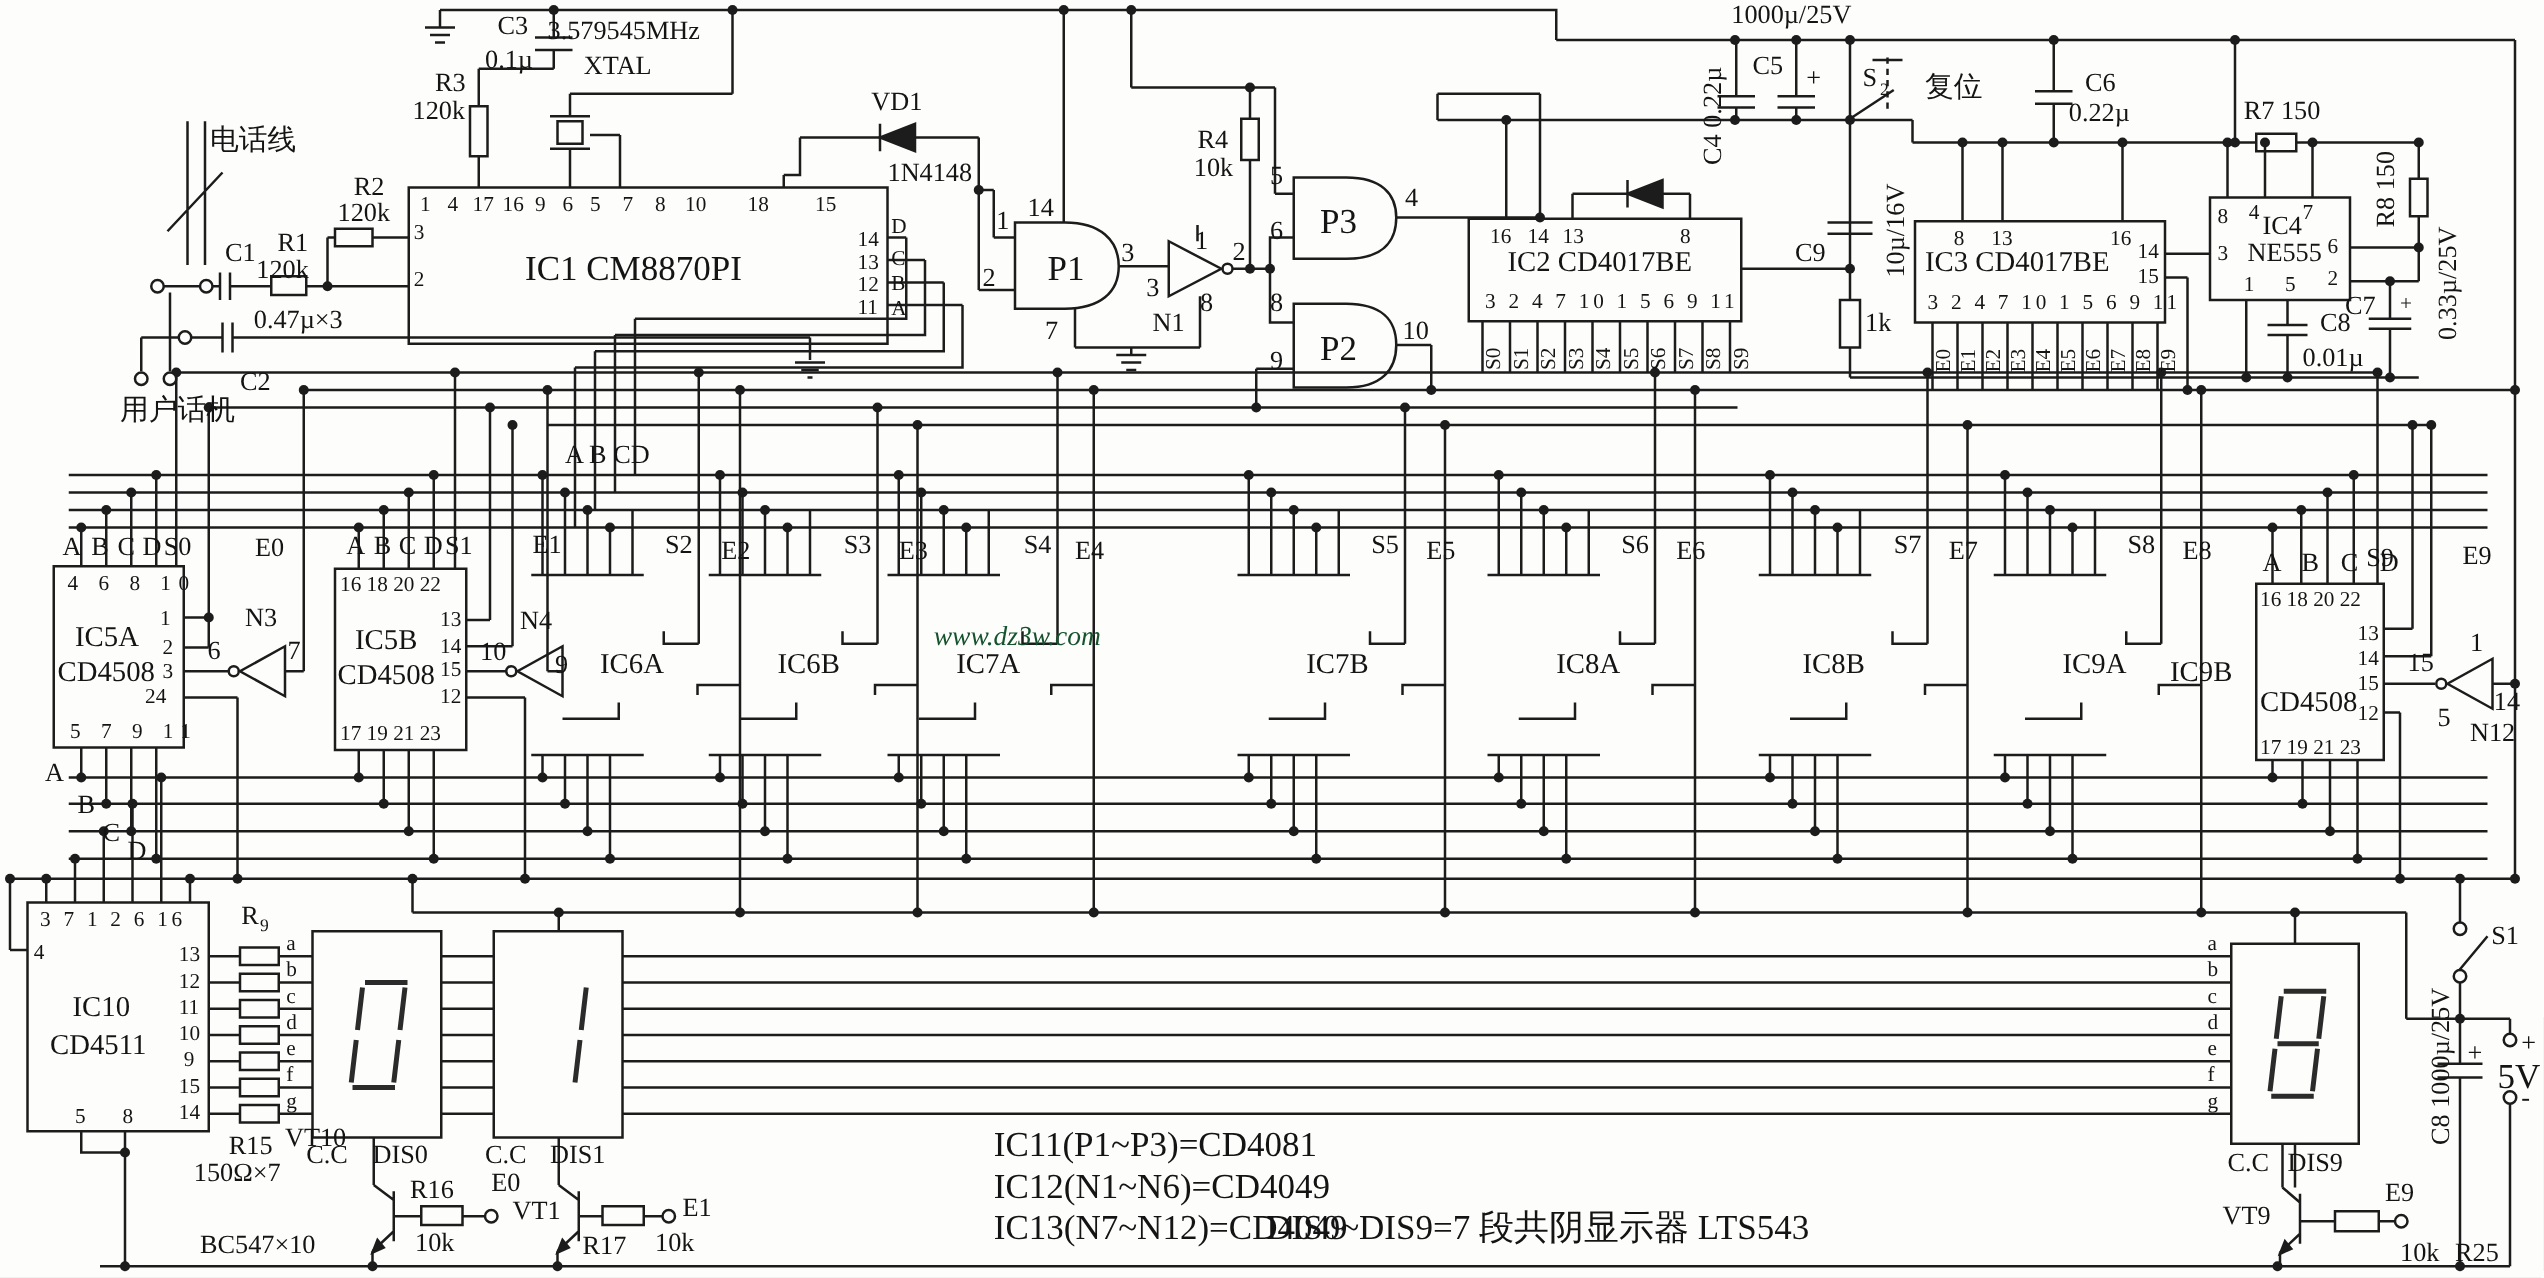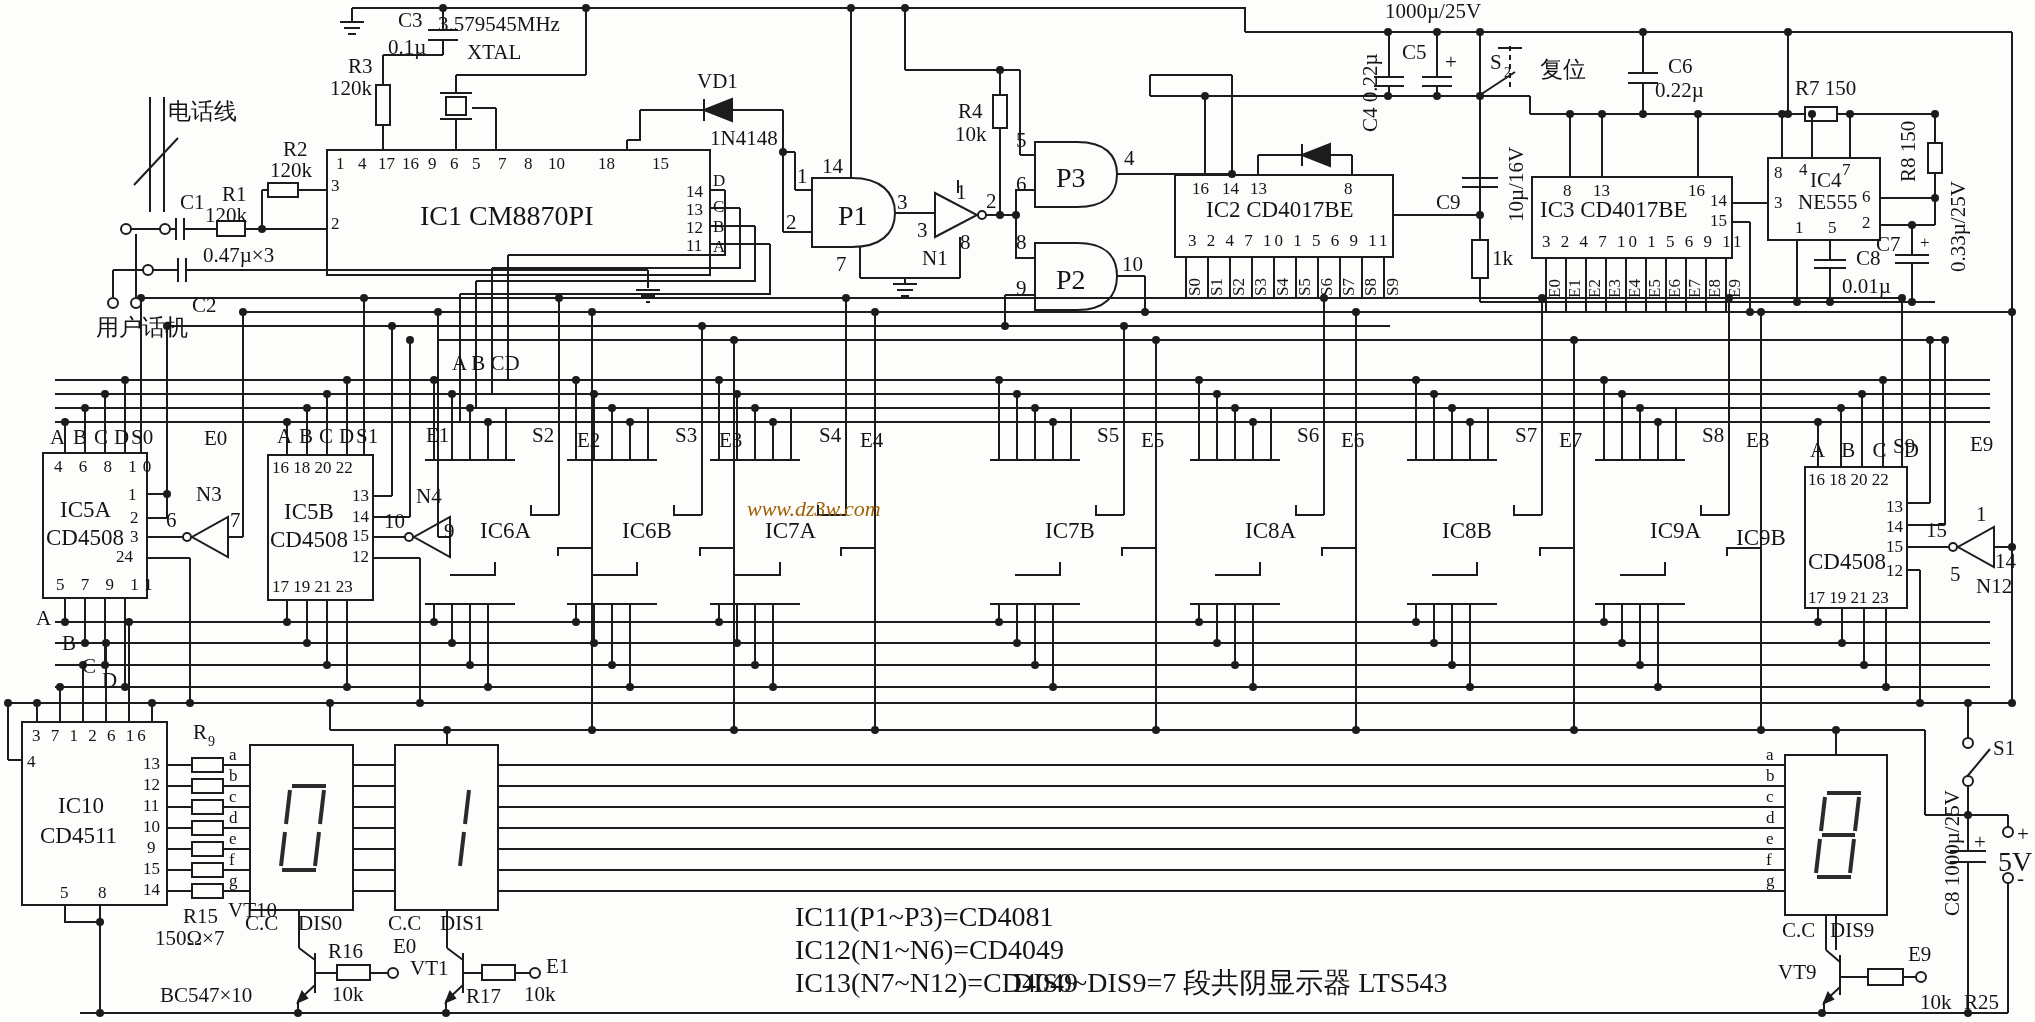--- a/index.html
+++ b/index.html
@@ -4,21 +4,21 @@
 <style>
   html,body{margin:0;padding:0;background:#e8e8e8;}
   .stage{position:relative;width:2035px;height:1022px;background:#fdfdfb;overflow:hidden;
          font-family:"Liberation Serif","DejaVu Serif",serif;color:#141414;}
   svg{position:absolute;left:0;top:0;}
   .lb{position:absolute;font-size:21px;line-height:1;white-space:nowrap;color:#141414;}
   .sm{font-size:17px;}
   .ttl{font-size:23px;}
   .big{font-size:28px;}
   .cn{font-size:23px;}
-  .it{font-style:italic;color:#a16207;font-size:22px;}
+  .it{font-style:italic;color:#14532d;font-size:22px;}
   .rot{transform:rotate(-90deg);transform-origin:0 0;}
   .sub{font-size:14px;position:absolute;}
   .w{letter-spacing:6px;}
   .w2{letter-spacing:3px;}
 </style>
 </head>
 <body>
 
 <div class="stage">
 <svg width="2035" height="1022" viewBox="0 0 2035 1022">

